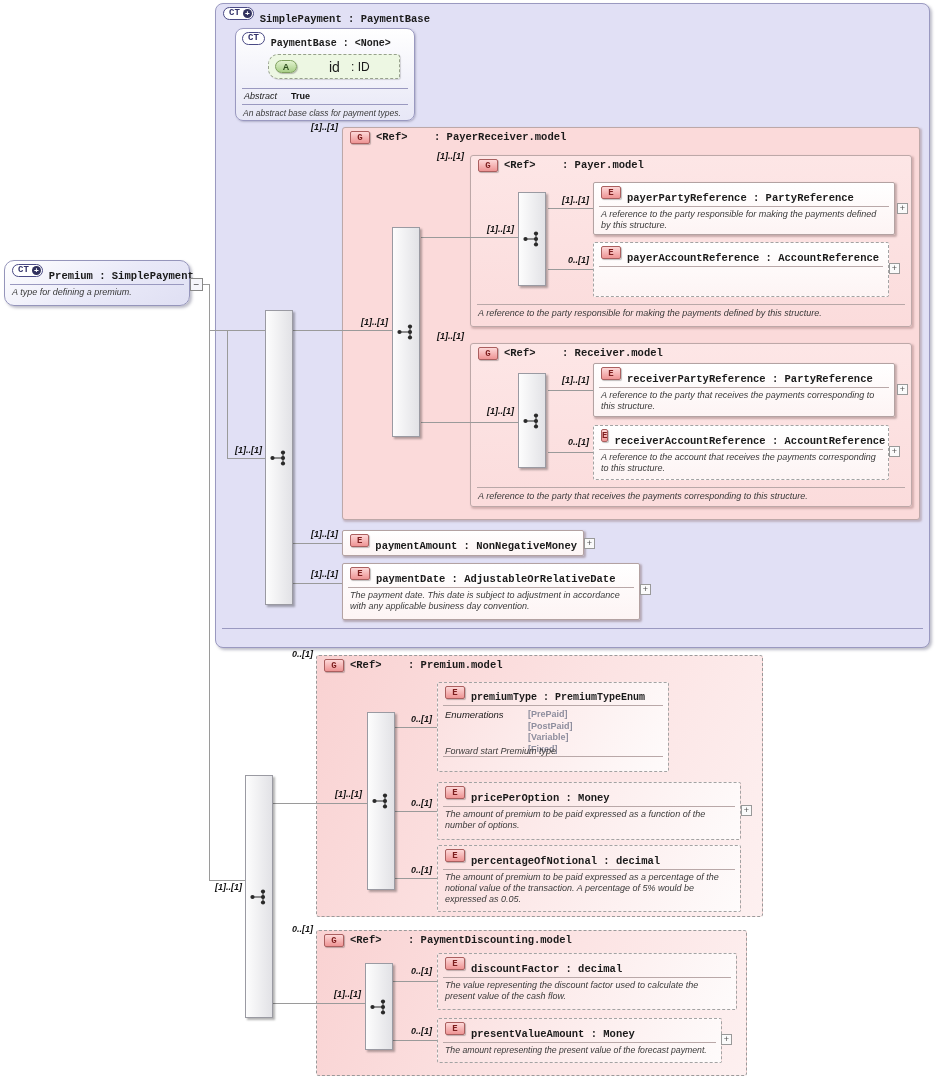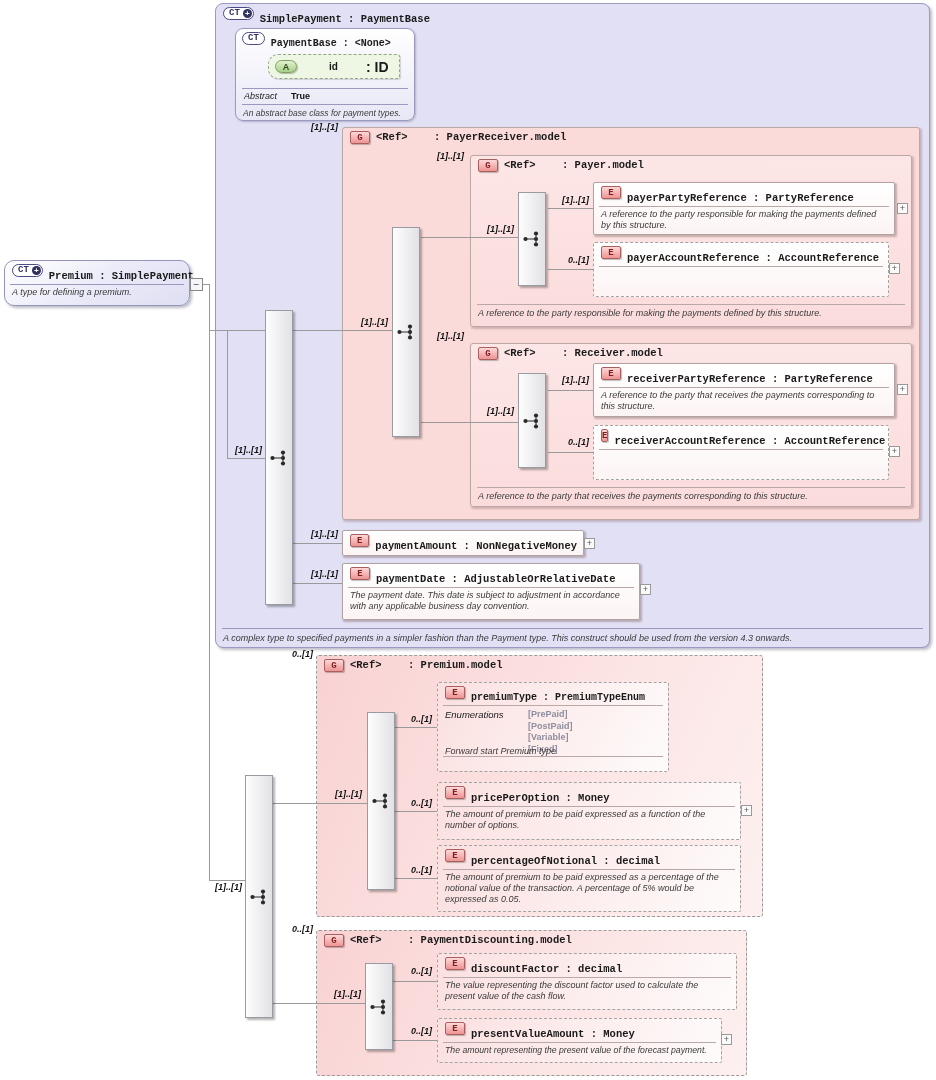--- a/index.html
+++ b/index.html
@@ -47,22 +47,22 @@
   .divider { border-top:1px solid #b9a8a8; margin:0 5px; }
   .divider.lav { border-top-color:#9a99c0; }
   .desc { font-style:italic; font-size:9px; color:#3a3a3a; line-height:11px; padding:2px 6px 0 7px; }
   .footnote { position:absolute; font-style:italic; font-size:9px; color:#3a3a3a; }
   .fnline { position:absolute; border-top:1px solid #b9a8a8; }
   .fnline.lav { border-top-color:#9a99c0; }
 
   .attrbox { position:absolute; display:flex; align-items:center; gap:8px; padding:0 6px;
              background:#edf7e3; border:1px dashed #97a18c; border-radius:10px 3px 3px 10px;
              box-shadow:1px 1px 1px rgba(0,0,0,.15); }
-  .attr-name { font-size:10px; font-weight:bold; color:#1a1a1a; width:38px;padding-left:24px; }
-  .attr-type { font-size:14px; font-weight:bold; color:#1a1a1a;margin-left:15px; }
+  .attr-name { font-size:14px; font-weight:normal; color:#1a1a1a; width:38px;padding-left:24px; }
+  .attr-type { font-size:12px; font-weight:normal; color:#1a1a1a; }
   .abstract-label { font-style:italic; font-size:9px; color:#222; }
   .abstract-value { font-size:9px; font-weight:bold; color:#111; }
 
   .enum-row { display:flex; padding:3px 20px 0 7px; }
   .enum-label { font-style:italic; font-size:9.5px; color:#1a1a1a; width:83px; }
   .enum-vals { display:flex; flex-direction:column; }
   .enum-val { font-size:9px; font-weight:bold; color:#8e8e9e; line-height:11.5px; }
 
   
   .hl { position:absolute; height:1px; background:#9a9a9a; }
@@ -90,21 +90,20 @@
     <div class="desc">A type for defining a premium.</div>
   </div>
   <span class="collapse-handle" style="left:190px;top:278px">−</span>
 
   <div class="outerbox" style="left:215px;top:3px;width:715px;height:645px">
     <div class="head">
       <span class="ct-icon plus"><span>CT</span><span class="ct-plus">+</span></span>
       <span class="title">SimplePayment : PaymentBase</span>
     </div>
     <div class="fnline lav" style="left:6px;right:6px;top:624px"></div>
-    <div class="footnote" style="left:7px;top:629px;width:700px">A complex type to specified payments in a simpler fashion than the Payment type. This construct should be used from the version 4.3 onwards.</div>
   </div>
 
   <div class="basebox" style="left:235px;top:28px;width:180px;height:93px">
     <div class="head" style="padding-left:6px">
       <span class="ct-icon">CT</span>
       <span class="title" style="font-size:10px">PaymentBase : &lt;None&gt;</span>
     </div>
     <div class="attrbox" style="left:32px;top:25px;width:132px;height:25px">
       <span class="sq-icon gr">A</span>
       <span class="attr-name">id</span>
@@ -172,20 +171,21 @@
     <div class="divider"></div>
     <div class="desc">A reference to the party that receives the payments corresponding to this structure.</div>
   </div>
 
   <div class="ebox dashed" style="left:593px;top:425px;width:296px;height:55px">
     <div class="head">
       <span class="sq-icon re">E</span>
       <span class="title">receiverAccountReference : AccountReference</span>
     </div>
     <div class="divider"></div>
+    <div class="desc">A reference to the account that receives the payments corresponding to this structure.</div>
   </div>
 
   <div class="ebox" style="left:342px;top:530px;width:242px;height:26px">
     <div class="head">
       <span class="sq-icon re">E</span>
       <span class="title">paymentAmount : NonNegativeMoney</span>
     </div>
   </div>
 
   <div class="ebox" style="left:342px;top:563px;width:298px;height:57px">

